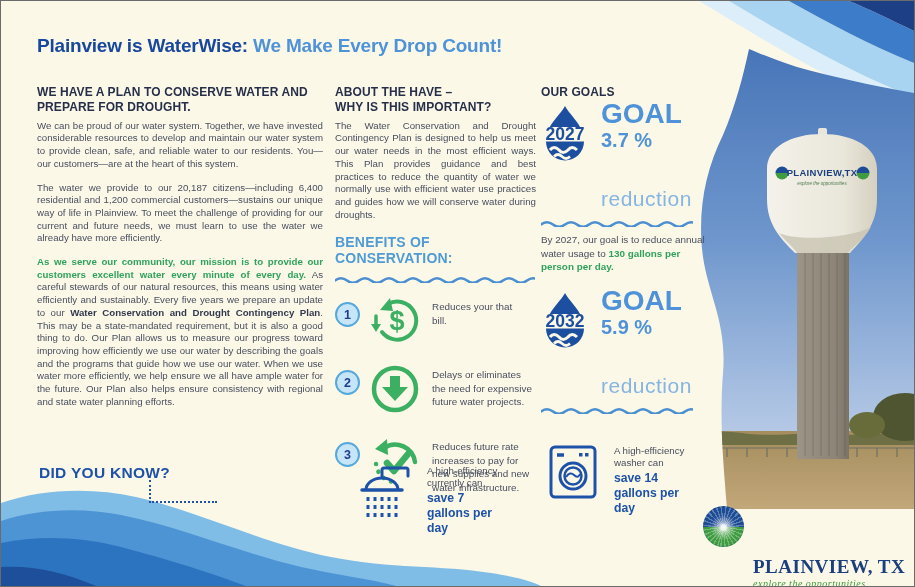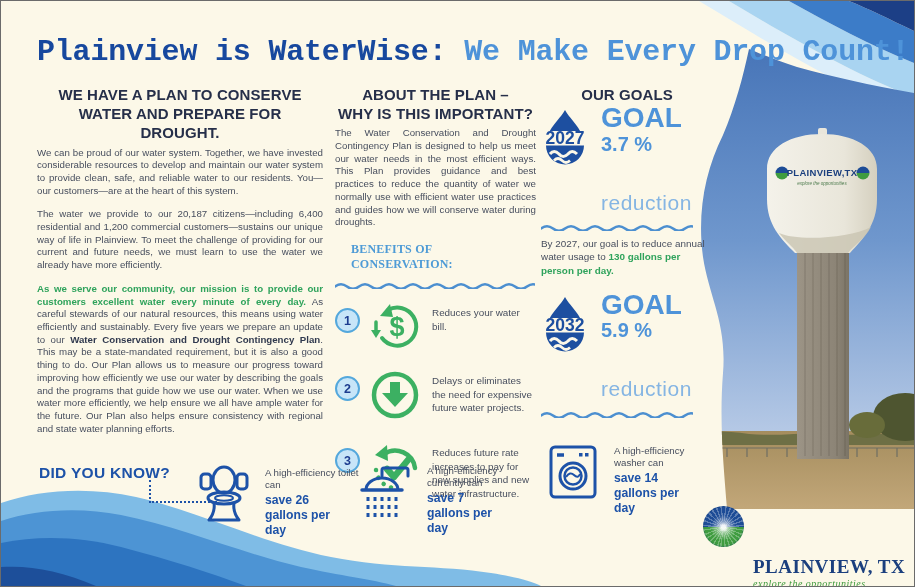--- a/index.html
+++ b/index.html
@@ -1,29 +1,29 @@
 <!DOCTYPE html>
 <html><head>
 <meta charset="utf-8">
 <style>
   html,body{margin:0;padding:0;background:#e8e8e8;}
   .page{position:relative;width:915px;height:587px;background:#FCF8E8;border:1px solid #6b6b6b;
         overflow:hidden;font-family:"Liberation Sans",sans-serif;box-sizing:border-box;}
   .abs{position:absolute;}
   
-  .title{left:36px;top:34px;font-size:30px;font-weight:800;letter-spacing:-0.2px;z-index:5;white-space:nowrap;font-family:Liberation Mono, monospace;}
+  .title{left:36px;top:34px;font-size:19px;font-weight:800;letter-spacing:-0.2px;z-index:5;white-space:nowrap;}
   .title .dark{color:#17489E;}
   .title .light{color:#4E93D9;}
   
   .col{z-index:5;}
-  .sect-head{font-size:15px;font-weight:800;color:#262F49;line-height:1.28;margin:0 0 4px;letter-spacing:.1px;text-align:center;}
+  .sect-head{font-size:12px;font-weight:800;color:#262F49;line-height:1.28;margin:0 0 4px;letter-spacing:.1px;}
   .body-p{font-size:9.7px;line-height:12.7px;color:#474E5E;text-align:justify;margin:0 0 11px;}
   .green-b{color:#2FA35C;font-weight:800;}
   .navy-b{font-weight:800;color:#30394E;}
-  .benefits-head{font-size:12px;font-weight:800;color:#4E9BD6;margin:13px 16px 2px;letter-spacing:.2px;font-family:Liberation Serif, serif;}
+  .benefits-head{font-size:14px;font-weight:800;color:#4E9BD6;margin:13px 0 2px;letter-spacing:.2px;}
   .benefit{display:flex;align-items:flex-start;margin-top:13px;}
   .num-circle{width:21px;height:21px;border-radius:50%;background:#C7E5F8;border:2px solid #54A8DC;
               color:#1D3C8F;font-weight:800;font-size:12.5px;display:flex;align-items:center;justify-content:center;
               flex:0 0 auto;margin-top:6px;}
   .benefit .icon-box{flex:0 0 auto;margin:0 12px 0 10px;}
   .benefit-text{font-size:9.9px;line-height:13.5px;color:#474E5E;padding-top:4px;}
   
   .goals-intro{font-size:9.7px;line-height:12.7px;color:#474E5E;margin:0 0 12px;}
   .goal-block{display:flex;align-items:flex-start;}
   .goal-texts{margin-left:12px;margin-top:-4px;}
@@ -137,40 +137,40 @@
 
   <div class="abs col" style="left:36px;top:84px;width:286px;">
     <h2 class="sect-head">WE HAVE A PLAN TO CONSERVE WATER AND PREPARE FOR DROUGHT.</h2>
     <p class="body-p">We can be proud of our water system. Together, we have invested considerable resources to develop and maintain our water system to provide clean, safe, and reliable water to our residents. You—our customers—are at the heart of this system.</p>
     <p class="body-p">The water we provide to our 20,187 citizens—including 6,400 residential and 1,200 commercial customers—sustains our unique way of life in Plainview. To meet the challenge of providing for our current and future needs, we must learn to use the water we already have more efficiently.</p>
     <p class="body-p"><span class="green-b">As we serve our community, our mission is to provide our customers excellent water every minute of every day.</span><span> As careful stewards of our natural resources, this means using water efficiently and sustainably. Every five years we prepare an update to our </span><span class="navy-b">Water Conservation and Drought Contingency Plan</span><span>. This may be a state-mandated requirement, but it is also a good thing to do. Our Plan allows us to measure our progress toward improving how efficiently we use our water by describing the goals and the programs that guide how we use our water. When we use water more efficiently, we help ensure we all have ample water for the future. Our Plan also helps ensure consistency with regional and state water planning efforts.</span></p>
   </div>
 
   <div class="abs col" style="left:334px;top:84px;width:201px;">
     <h2 class="sect-head" style="margin-bottom:4px;">
-      <span>ABOUT THE PLAN –</span><br><span>WHY IS THIS IMPORTANT?</span>
+      <span>ABOUT THE HAVE –</span><br><span>WHY IS THIS IMPORTANT?</span>
     </h2>
     <p class="body-p">The Water Conservation and Drought Contingency Plan is designed to help us meet our water needs in the most efficient ways. This Plan provides guidance and best practices to reduce the quantity of water we normally use with efficient water use practices and guides how we will conserve water during droughts.</p>
     <div class="benefits-head">BENEFITS OF CONSERVATION:</div>
     <svg class="squig" width="200" height="9" viewBox="0 0 200 9">
         <use href="#sqpath" y="1"></use>
       </svg>
 
     <div class="benefit">
       <div class="num-circle">1</div>
       <div class="icon-box">
         <svg width="50" height="50" viewBox="0 0 50 50">
           <path d="M18,8 A19,19 0 1 1 12,36" fill="none" stroke="#3CB062" stroke-width="4" stroke-linecap="round"></path>
           <path d="M20,2 L10,14 L23,15 Z" fill="#3CB062"></path>
           <path d="M6,20 V29" stroke="#3CB062" stroke-width="3.5" stroke-linecap="round"></path>
           <path d="M1,28 L6,36 L11,28 Z" fill="#3CB062"></path>
           <text x="27" y="34" text-anchor="middle" font-size="27" font-weight="bold" fill="#3CB062" font-family="Liberation Sans, sans-serif">$</text>
         </svg>
       </div>
-      <div class="benefit-text" style="width:96px;">Reduces your water bill.</div>
+      <div class="benefit-text" style="width:96px;">Reduces your that bill.</div>
     </div>
 
     <div class="benefit" style="margin-top:18px;">
       <div class="num-circle">2</div>
       <div class="icon-box">
         <svg width="50" height="50" viewBox="0 0 50 50">
           <circle cx="25" cy="25" r="21" fill="none" stroke="#3CB062" stroke-width="4.5"></circle>
           <path d="M20,12 h10 v11 h8 L25,37 12,23 h8 Z" fill="#3CB062"></path>
         </svg>
       </div>
@@ -228,34 +228,20 @@
       </div>
     </div>
     <svg class="squig" width="152" height="9" viewBox="0 0 152 9">
         <use href="#sqpath" y="1"></use>
       </svg>
   </div>
 
   <div class="abs dyk-head">DID YOU KNOW?</div>
   <div class="abs dyk-connector"></div>
 
-  <div class="abs fact" style="left:196px;top:464px;">
-    <svg width="54" height="58" viewBox="0 0 54 58">
-      <ellipse cx="27" cy="15" rx="11" ry="13" fill="none" stroke="#1D52A8" stroke-width="3"></ellipse>
-      <rect x="4" y="9" width="10" height="15" rx="3.5" fill="none" stroke="#1D52A8" stroke-width="3"></rect>
-      <rect x="40" y="9" width="10" height="15" rx="3.5" fill="none" stroke="#1D52A8" stroke-width="3"></rect>
-      <ellipse cx="27" cy="33" rx="16" ry="6" fill="none" stroke="#1D52A8" stroke-width="3"></ellipse>
-      <ellipse cx="27" cy="33" rx="9" ry="2.8" fill="none" stroke="#1D52A8" stroke-width="2"></ellipse>
-      <path d="M17,38 C18,45 16,50 12,55 H42 C38,50 36,45 37,38" fill="none" stroke="#1D52A8" stroke-width="3" stroke-linejoin="round"></path>
-    </svg>
-    <div class="fact-text">
-      <div class="fact-pre">A high-efficiency toilet can</div>
-      <div class="fact-bold">save 26 gallons per day</div>
-    </div>
-  </div>
 
   <div class="abs fact" style="left:356px;top:462px;">
     <svg width="56" height="60" viewBox="0 0 56 60">
       <path d="M25,13 V7 q0,-2 2,-2 H49 q2,0 2,2 V13" fill="none" stroke="#1D52A8" stroke-width="3" stroke-linecap="round"></path>
       <path d="M9,27 a16,12 0 0 1 32,0" fill="none" stroke="#1D52A8" stroke-width="3"></path>
       <path d="M5,27 H45" stroke="#1D52A8" stroke-width="3.5" stroke-linecap="round"></path>
       <path d="M11,34 v4 M18,34 v4 M25,34 v4 M32,34 v4 M39,34 v4
                M11,42 v4 M18,42 v4 M25,42 v4 M32,42 v4 M39,42 v4
                M11,50 v4 M18,50 v4 M25,50 v4 M32,50 v4 M39,50 v4" stroke="#1D52A8" stroke-width="3"></path>
     </svg>

